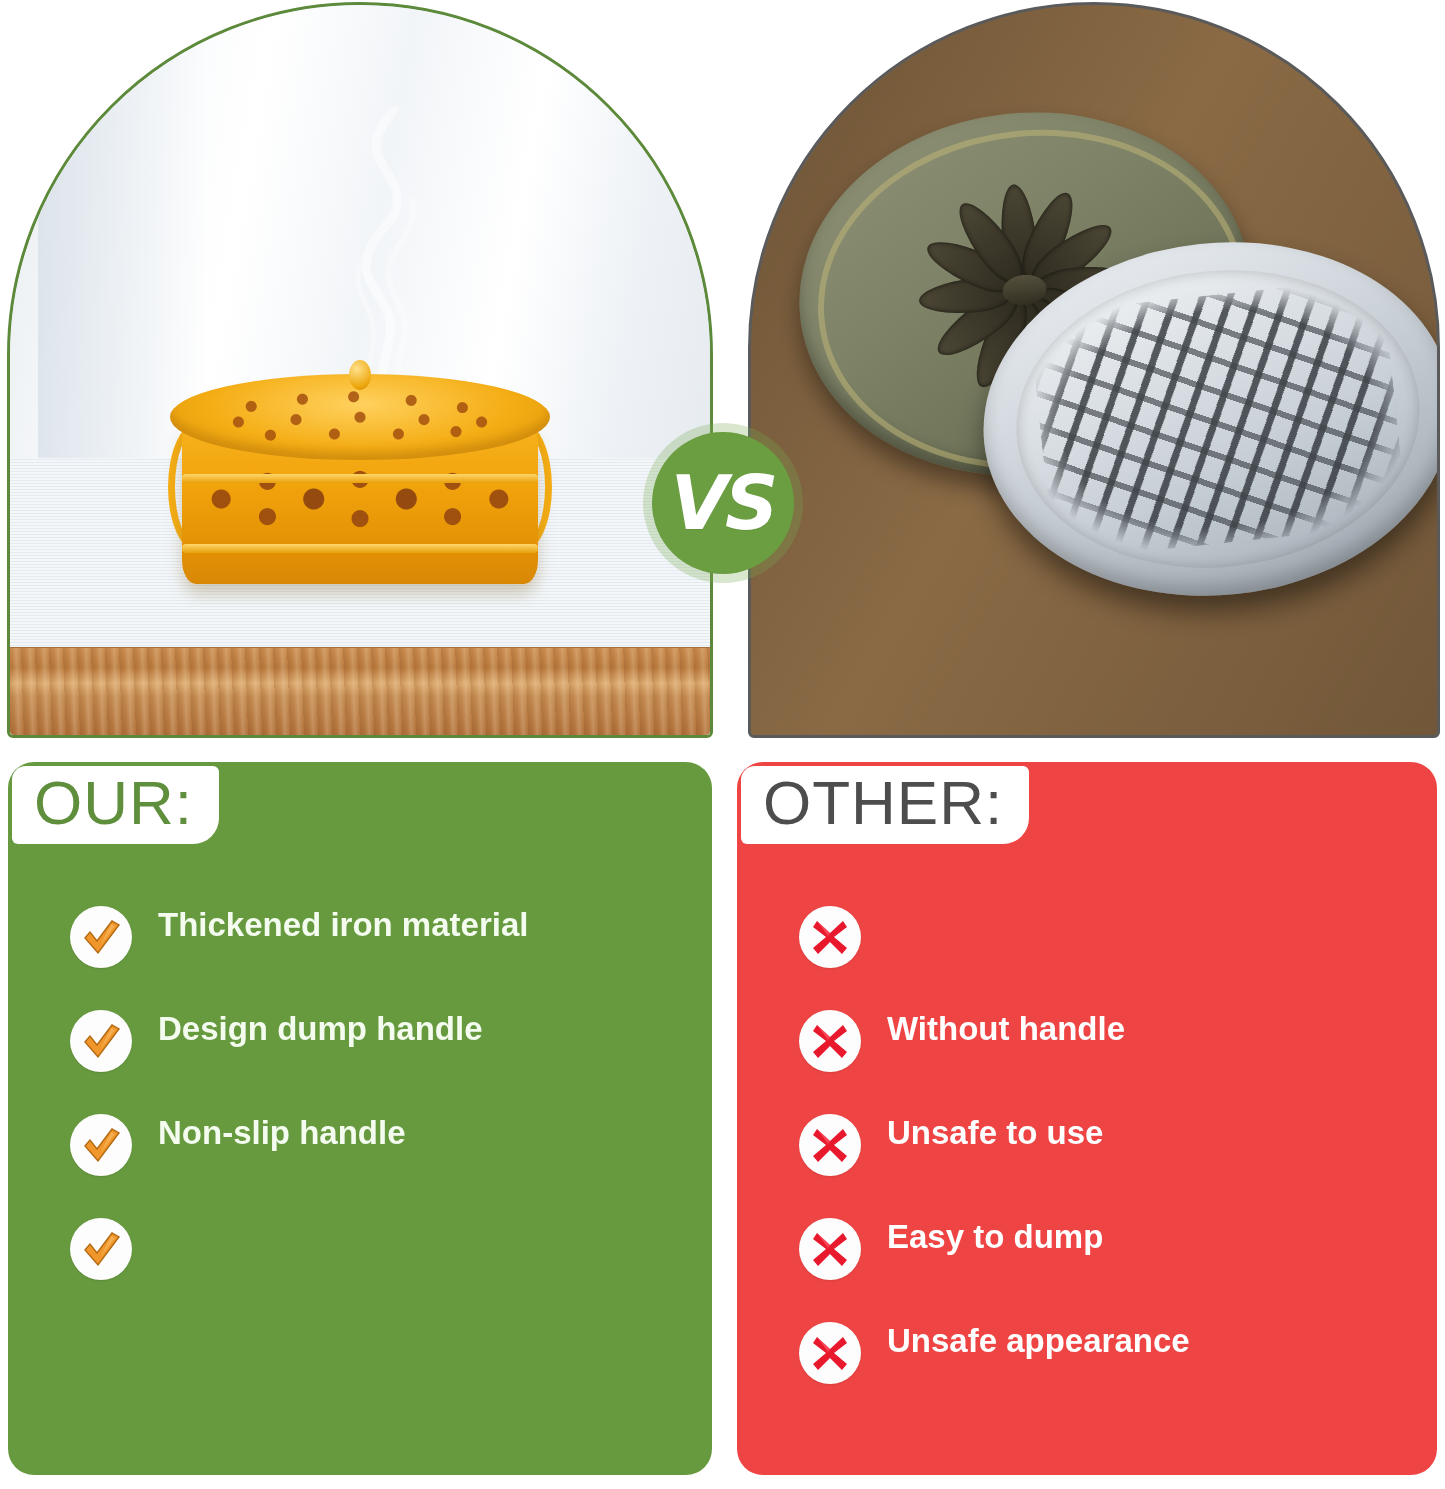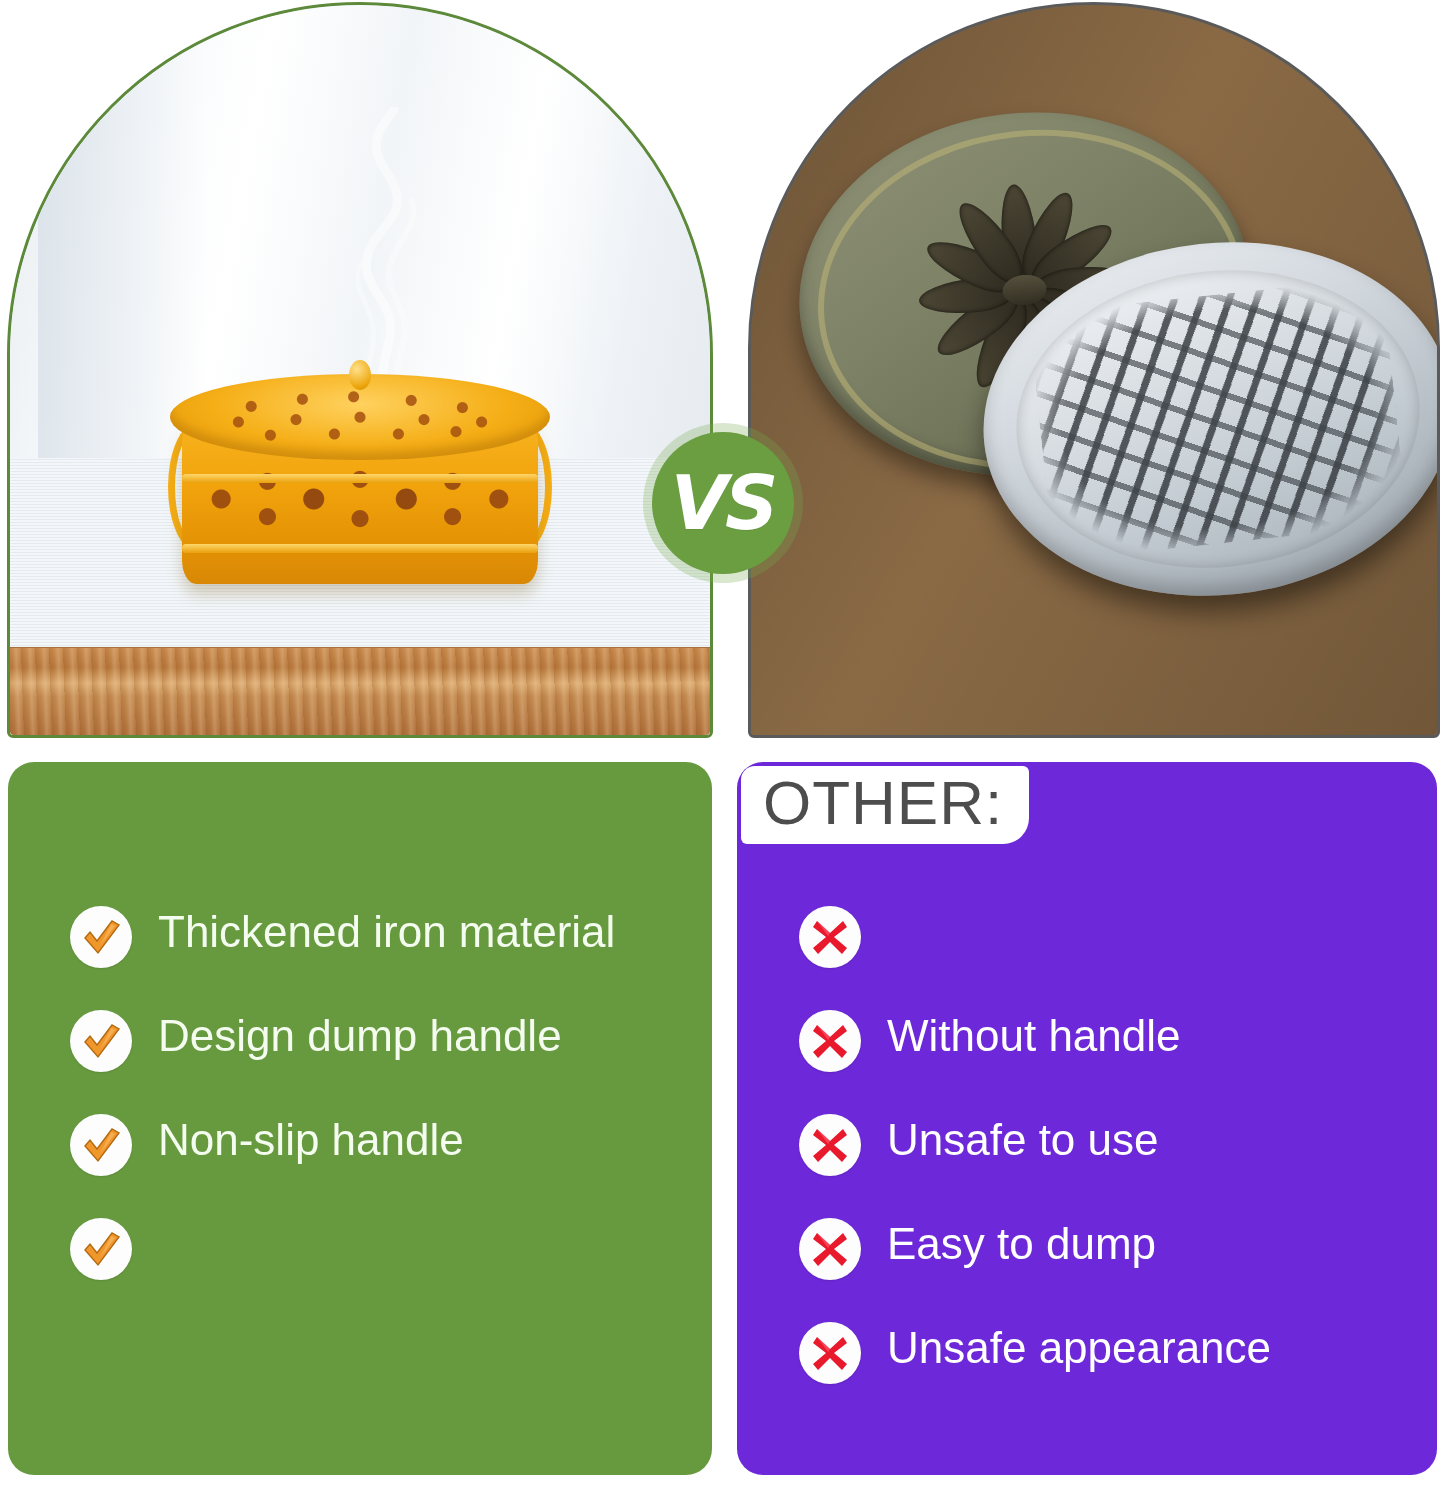--- a/index.html
+++ b/index.html
@@ -212,21 +212,21 @@
     text-shadow:0 1px 0 rgba(0,0,0,.06);
   }
 
   
   .panels{position:absolute;left:0;top:762px;width:1445px;height:716px;}
 
   .panel{
     position:absolute;top:0;height:713px;border-radius:26px;box-sizing:border-box;
   }
   .panel-our{left:8px;width:704px;background:#679a3f;}
-  .panel-other{left:737px;width:700px;background:#6d28d9;}
+  .panel-other{left:737px;width:700px;background:#ef4444;}
 
   .panel-label{
     position:absolute;left:4px;top:4px;
     background:#ffffff;
     border-radius:14px 6px 26px 6px;
     padding:6px 26px 10px 22px;
     line-height:1;
   }
   .panel-label span{
     font-size:62px;font-weight:300;letter-spacing:1px;
@@ -245,21 +245,21 @@
   .feature-item:last-child{margin-bottom:0;}
 
   .fi-icon{
     flex:0 0 auto;width:62px;height:62px;border-radius:50%;
     background:#fdfdfd;
     display:flex;align-items:center;justify-content:center;
     margin-right:26px;margin-top:4px;
     box-shadow:0 1px 2px rgba(0,0,0,.1);
   }
   .fi-text{
-    color:#ffffff;font-size:44px;line-height:1.18;font-weight:400;
+    color:#ffffff;font-size:33px;line-height:1.18;font-weight:700;
     font-family:"Liberation Sans",sans-serif;
     padding-top:4px;
     white-space:pre-line;
   }
   .panel-our .fi-text{color:#f4fbef;}
 </style>
 </head>
 <body>
 
 <div class="stage">
@@ -322,20 +322,23 @@
     </div>
 
     <div class="vs-badge">
       <span>VS</span>
     </div>
   </div>
 
   <div class="panels">
 
     <div class="panel panel-our">
+      <div class="panel-label label-our">
+        <span>OUR:</span>
+      </div>
       <div class="feature-list">
 
         <div class="feature-item">
           <div class="fi-icon">
             <svg width="46" height="46" viewBox="0 0 46 46">
               <path d="M7 24 L12 18 L19 27 L34 7 L41 11 L20 39 Z" fill="#f0962a"></path>
               <path d="M7 24 L12 18 L19 27 L34 7 L41 11 L20 39 Z" fill="none" stroke="#b36a12" stroke-width="1.4"></path>
               <path d="M33 10 L37 12 L22 32 Z" fill="#f7b45c" opacity=".75"></path>
             </svg>
           </div>

